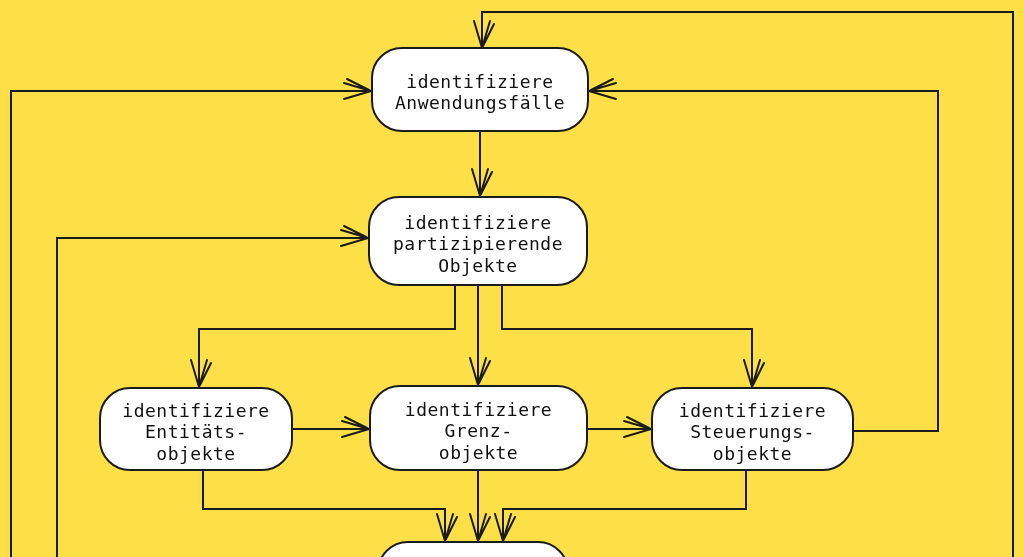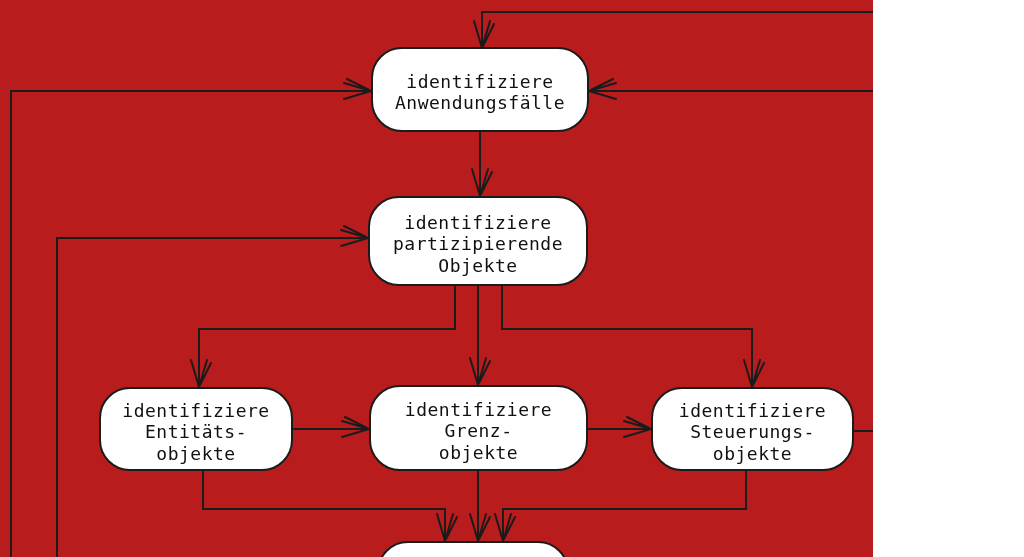--- a/index.html
+++ b/index.html
@@ -2,23 +2,23 @@
 <html><head>
 <meta charset="utf-8">
 <style>
   html, body {
     margin: 0;
     padding: 0;
     background: #ffffff;
   }
   #stage {
     position: relative;
-    width: 873px;
+    width: 1024px;
     height: 557px;
-    background: #b91c1c;
+    background: #fde047;
     overflow: hidden;
     font-family: "DejaVu Sans Mono", "Liberation Mono", monospace;
   }
   #diagram-svg {
     display: block;
     width: 1024px;
     height: 557px;
   }
   .edge-line {
     fill: none;

